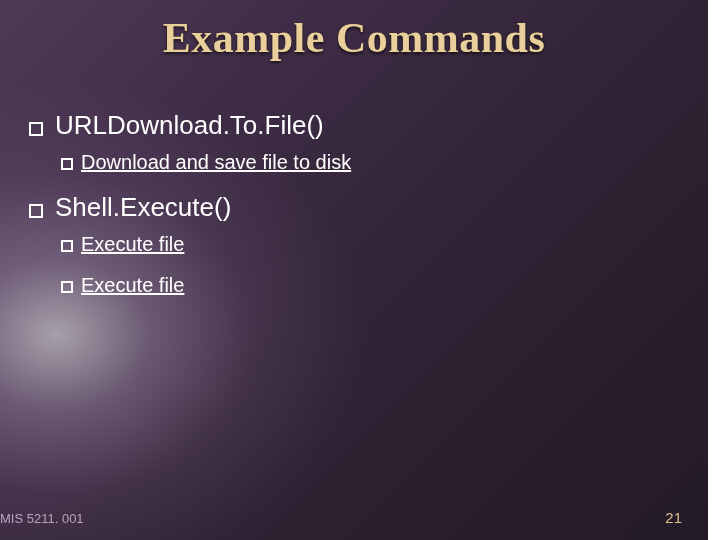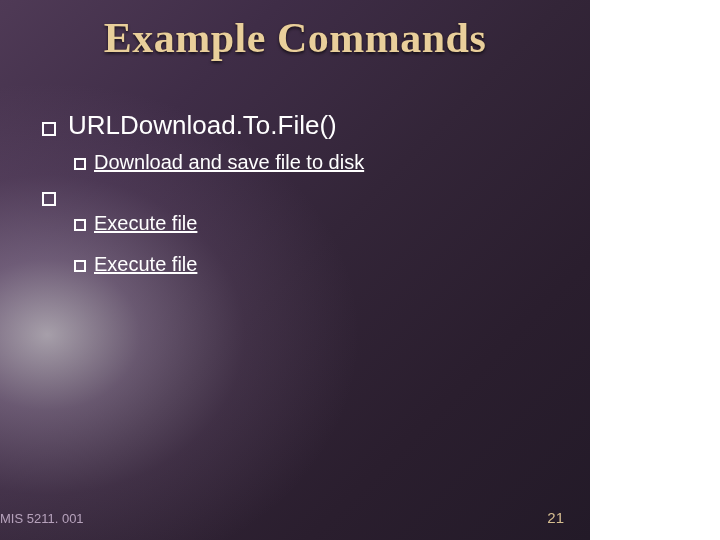--- a/index.html
+++ b/index.html
@@ -5,21 +5,21 @@
   html, body {
     margin: 0;
     padding: 0;
     width: 720px;
     height: 540px;
     overflow: hidden;
     font-family: Arial, "Helvetica Neue", Helvetica, sans-serif;
   }
   .slide {
     position: relative;
-    width: 590px;
+    width: 708px;
     height: 540px;
     background:
       radial-gradient(ellipse 520px 420px at 8% 62%,
         rgba(255,255,255,0.55) 0%,
         rgba(220,200,230,0.30) 18%,
         rgba(150,120,160,0.15) 38%,
         rgba(90,60,100,0.00) 60%),
       linear-gradient(135deg,
         #4f3a56 0%,
         #3f2d47 25%,
@@ -38,21 +38,21 @@
     font-family: Georgia, "Times New Roman", serif;
     font-weight: bold;
     font-size: 42px;
     letter-spacing: 0.5px;
     color: #e9cf9b;
     text-shadow: 0 2px 3px rgba(0,0,0,0.6), 0 0 1px rgba(60,40,30,0.8);
   }
   .content {
     position: absolute;
     top: 108px;
-    left: 42px;
+    left: 29px;
     right: 40px;
   }
   .row {
     display: flex;
     align-items: baseline;
     margin-bottom: 6px;
   }
   .bullet-box {
     display: inline-block;
     width: 14px;
@@ -119,20 +119,21 @@
       <span class="bullet-box"></span>
       <span class="lvl1">URLDownload.To.File()</span>
     </div>
     <div class="row lvl2-row">
       <span class="bullet-box small"></span>
       <span class="lvl2">Download and save file to disk</span>
     </div>
 
     <div class="row">
       <span class="bullet-box"></span>
+      <span class="lvl1">Shell.Execute()</span>
     </div>
     <div class="row lvl2-row">
       <span class="bullet-box small"></span>
       <span class="lvl2">Execute file</span>
     </div>
 
     <div class="row lvl2-row">
       <span class="bullet-box small"></span>
       <span class="lvl2">Execute file</span>
     </div>

